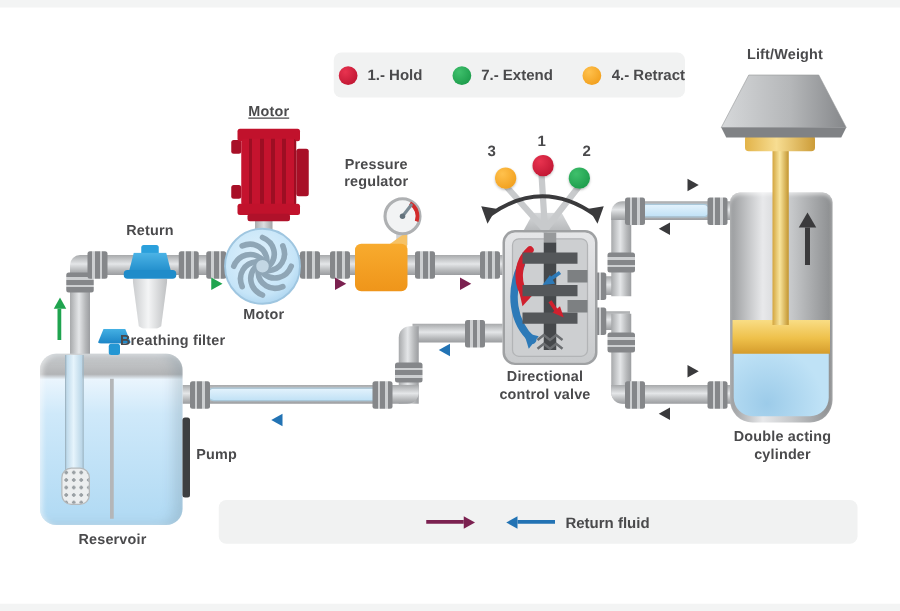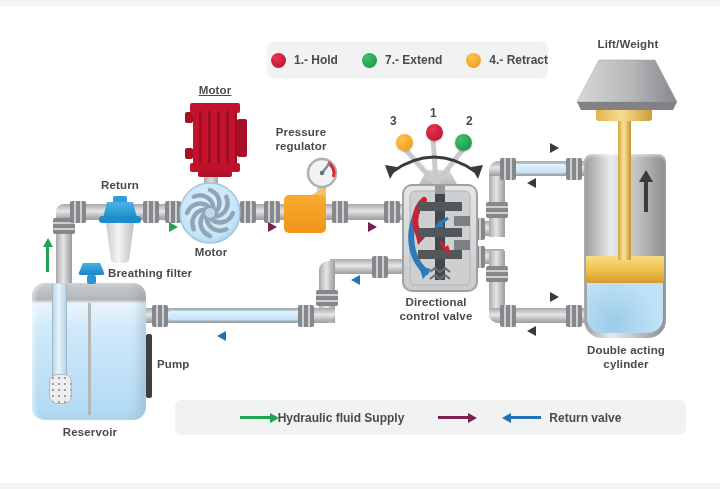--- a/index.html
+++ b/index.html
@@ -265,21 +265,21 @@
   <div class="arr arr-l c-black" style="left:536px;top:183px;width:23px;"></div>
   <div class="arr arr-r c-black" style="left:527px;top:297px;width:23px;"></div>
   <div class="arr arr-l c-black" style="left:536px;top:331px;width:23px;"></div>
   <div class="arr arr-l c-blue" style="left:360px;top:280px;width:23px;"></div>
   <div class="arr arr-l c-blue" style="left:226px;top:336px;width:23px;"></div>
 
   <div class="lbl ctr" style="left:570px;top:38px;width:116px;">Lift/Weight</div>
   <div class="lbl ctr" style="left:186px;top:84px;width:58px;text-decoration:underline;">Motor</div>
   <div class="lbl ctr" style="left:182px;top:246px;width:58px;">Motor</div>
   <div class="lbl ctr" style="left:98px;top:179px;width:44px;">Return</div>
-  <div class="lbl" style="left:108px;top:267px;width:110px;">Breathing filter</div>
+  <div class="lbl" style="left:96px;top:267px;width:110px;">Breathing filter</div>
   <div class="lbl ctr" style="left:268px;top:126px;width:66px;">Pressure regulator</div>
   <div class="lbl ctr" style="left:392px;top:296px;width:88px;">Directional control valve</div>
   <div class="lbl ctr" style="left:578px;top:344px;width:96px;">Double acting cylinder</div>
   <div class="lbl ctr" style="left:52px;top:426px;width:76px;">Reservoir</div>
   <div class="lbl" style="left:157px;top:358px;width:40px;">Pump</div>
 
   <div class="lg-box" style="left:267px;top:42px;width:281px;height:36px;justify-content:flex-end;gap:24px;">
     <div class="lg-item">
       <span class="dot dot-red"></span>
       <span>1.- Hold</span>
@@ -289,25 +289,21 @@
       <span>7.- Extend</span>
     </div>
     <div class="lg-item">
       <span class="dot dot-orange"></span>
       <span>4.- Retract</span>
     </div>
   </div>
 
   <div class="lg-box" style="left:175px;top:400px;width:511px;height:35px;justify-content:center;gap:34px;">
     <div class="lg-item">
-      <span class="lg-arr arr-r c-green"></span>
-      <span>Hydraulic fluid Supply</span>
-    </div>
-    <div class="lg-item">
       <span class="lg-arr arr-r c-purple"></span>
     </div>
     <div class="lg-item">
       <span class="lg-arr arr-l c-blue" style="margin-left:9px;"></span>
-      <span>Return valve</span>
+      <span>Return fluid</span>
     </div>
   </div>
 
 </div>
 
 </body></html>

